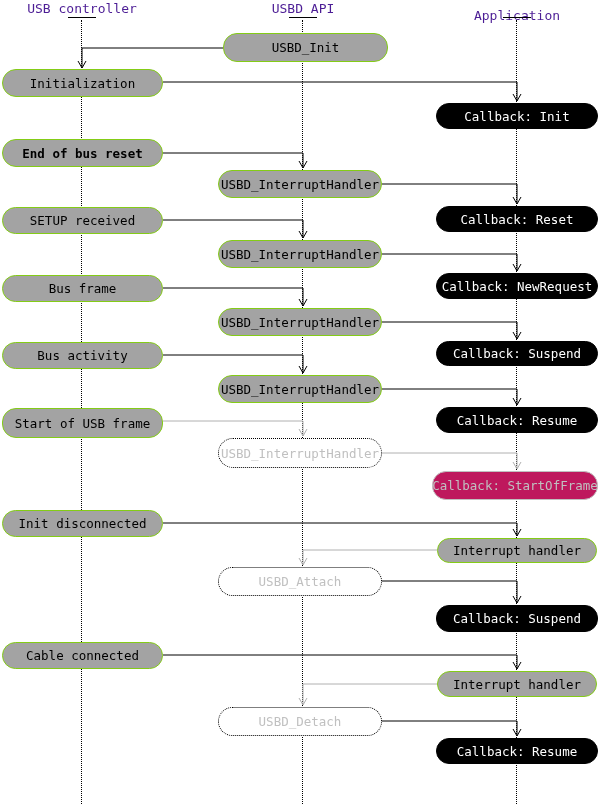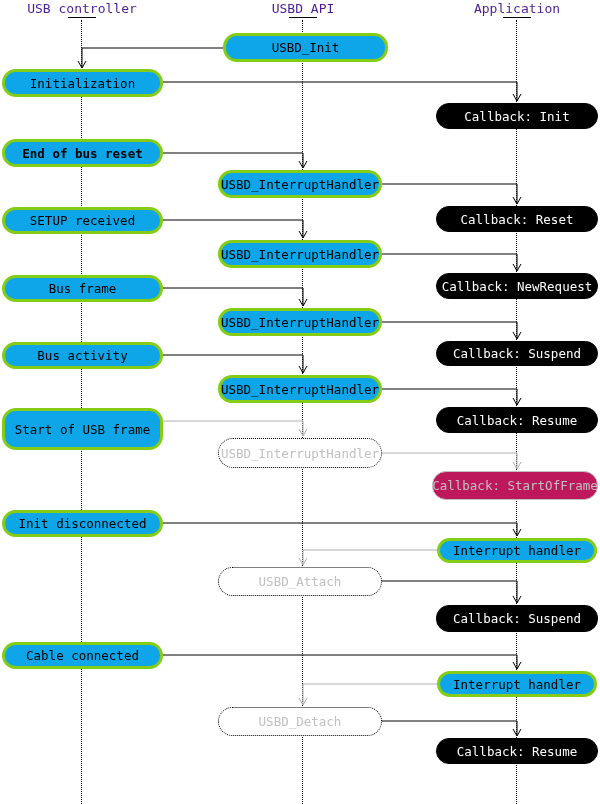--- a/index.html
+++ b/index.html
@@ -10,33 +10,33 @@
   .col-header{
     position:absolute;top:1px;transform:translateX(-50%);
     font-size:13px;color:#4c1d95;white-space:nowrap;
   }
   .col-bar{position:absolute;top:17px;width:28px;height:1px;background:#000;transform:translateX(-50%);}
   .lifeline{position:absolute;top:20px;height:784px;width:0;border-left:1px dotted #000;transform:translateX(-1px);}
   .node{
     position:absolute;display:flex;align-items:center;justify-content:center;
     font-size:12.5px;white-space:nowrap;box-sizing:border-box;letter-spacing:0;
   }
-  .node.white{background:#0ea5e9;border:3px solid #84cc16;border-radius:14px;color:#000;}
+  .node.white{background:#a3a3a3;border:1px solid #84cc16;border-radius:14px;color:#000;}
   .node.black{background:#000;border:1px solid #000;border-radius:13px;color:#fff;}
   .node.ghost{background:#fff;border:1px dotted #000;border-radius:15px;color:#c0c0c0;}
   .node.grayline{background:#be185d;border:1px solid #c0c0c0;border-radius:14px;color:#c0c0c0;}
   #wires{position:absolute;left:0;top:0;pointer-events:none;}
 </style>
 </head>
 <body>
 
 <div id="stage">
   <span class="col-header" style="left: 82px;">USB controller</span>
   <span class="col-header" style="left: 303px; text-align: center;">USBD API</span>
-  <span class="col-header" style="left: 517px;">Application</span>
+  <span class="col-header" style="left: 517px; margin-top: 7px;">Application</span>
 
   <div class="col-bar" style="left: 82px;"></div>
   <div class="col-bar" style="left: 303px;"></div>
   <div class="col-bar" style="left: 517px;"></div>
 
   <div class="lifeline" style="left: 82px;"></div>
   <div class="lifeline" style="left: 303px;"></div>
   <div class="lifeline" style="left: 517px;"></div>
 
   <svg id="wires" width="600" height="804" viewBox="0 0 600 804">
@@ -66,21 +66,21 @@
     <div class="node white" style="left: 218px; top: 170px; width: 164px; height: 28px;">USBD_InterruptHandler</div>
     <div class="node white" style="left: 2px; top: 207px; width: 161px; height: 27px;">SETUP received</div>
     <div class="node black" style="left: 436px; top: 206px; width: 162px; height: 26px;">Callback: Reset</div>
     <div class="node white" style="left: 218px; top: 240px; width: 164px; height: 28px;">USBD_InterruptHandler</div>
     <div class="node white" style="left: 2px; top: 275px; width: 161px; height: 27px;">Bus frame</div>
     <div class="node black" style="left: 436px; top: 273px; width: 162px; height: 26px;">Callback: NewRequest</div>
     <div class="node white" style="left: 218px; top: 308px; width: 164px; height: 28px;">USBD_InterruptHandler</div>
     <div class="node white" style="left: 2px; top: 342px; width: 161px; height: 27px;">Bus activity</div>
     <div class="node black" style="left: 436px; top: 341px; width: 162px; height: 25px;">Callback: Suspend</div>
     <div class="node white" style="left: 218px; top: 375px; width: 164px; height: 28px;">USBD_InterruptHandler</div>
-    <div class="node white" style="left: 2px; top: 408px; width: 161px; height: 42px; text-align: center;">Start of USB frame</div>
+    <div class="node white" style="left: 2px; top: 408px; width: 161px; height: 30px; text-align: center;">Start of USB frame</div>
     <div class="node black" style="left: 436px; top: 407px; width: 162px; height: 26px;">Callback: Resume</div>
     <div class="node ghost" style="left: 218px; top: 438px; width: 164px; height: 30px;">USBD_InterruptHandler</div>
     <div class="node grayline" style="left: 432px; top: 471px; width: 166px; height: 29px;">Callback: StartOfFrame</div>
     <div class="node white" style="left: 2px; top: 510px; width: 161px; height: 27px;">Init disconnected</div>
     <div class="node white" style="left: 437px; top: 538px; width: 160px; height: 25px;">Interrupt handler</div>
     <div class="node ghost" style="left: 218px; top: 567px; width: 164px; height: 29px;">USBD_Attach</div>
     <div class="node black" style="left: 436px; top: 605px; width: 162px; height: 27px;">Callback: Suspend</div>
     <div class="node white" style="left: 2px; top: 642px; width: 161px; height: 27px;">Cable connected</div>
     <div class="node white" style="left: 437px; top: 671px; width: 160px; height: 26px;">Interrupt handler</div>
     <div class="node ghost" style="left: 218px; top: 707px; width: 164px; height: 29px;">USBD_Detach</div>

